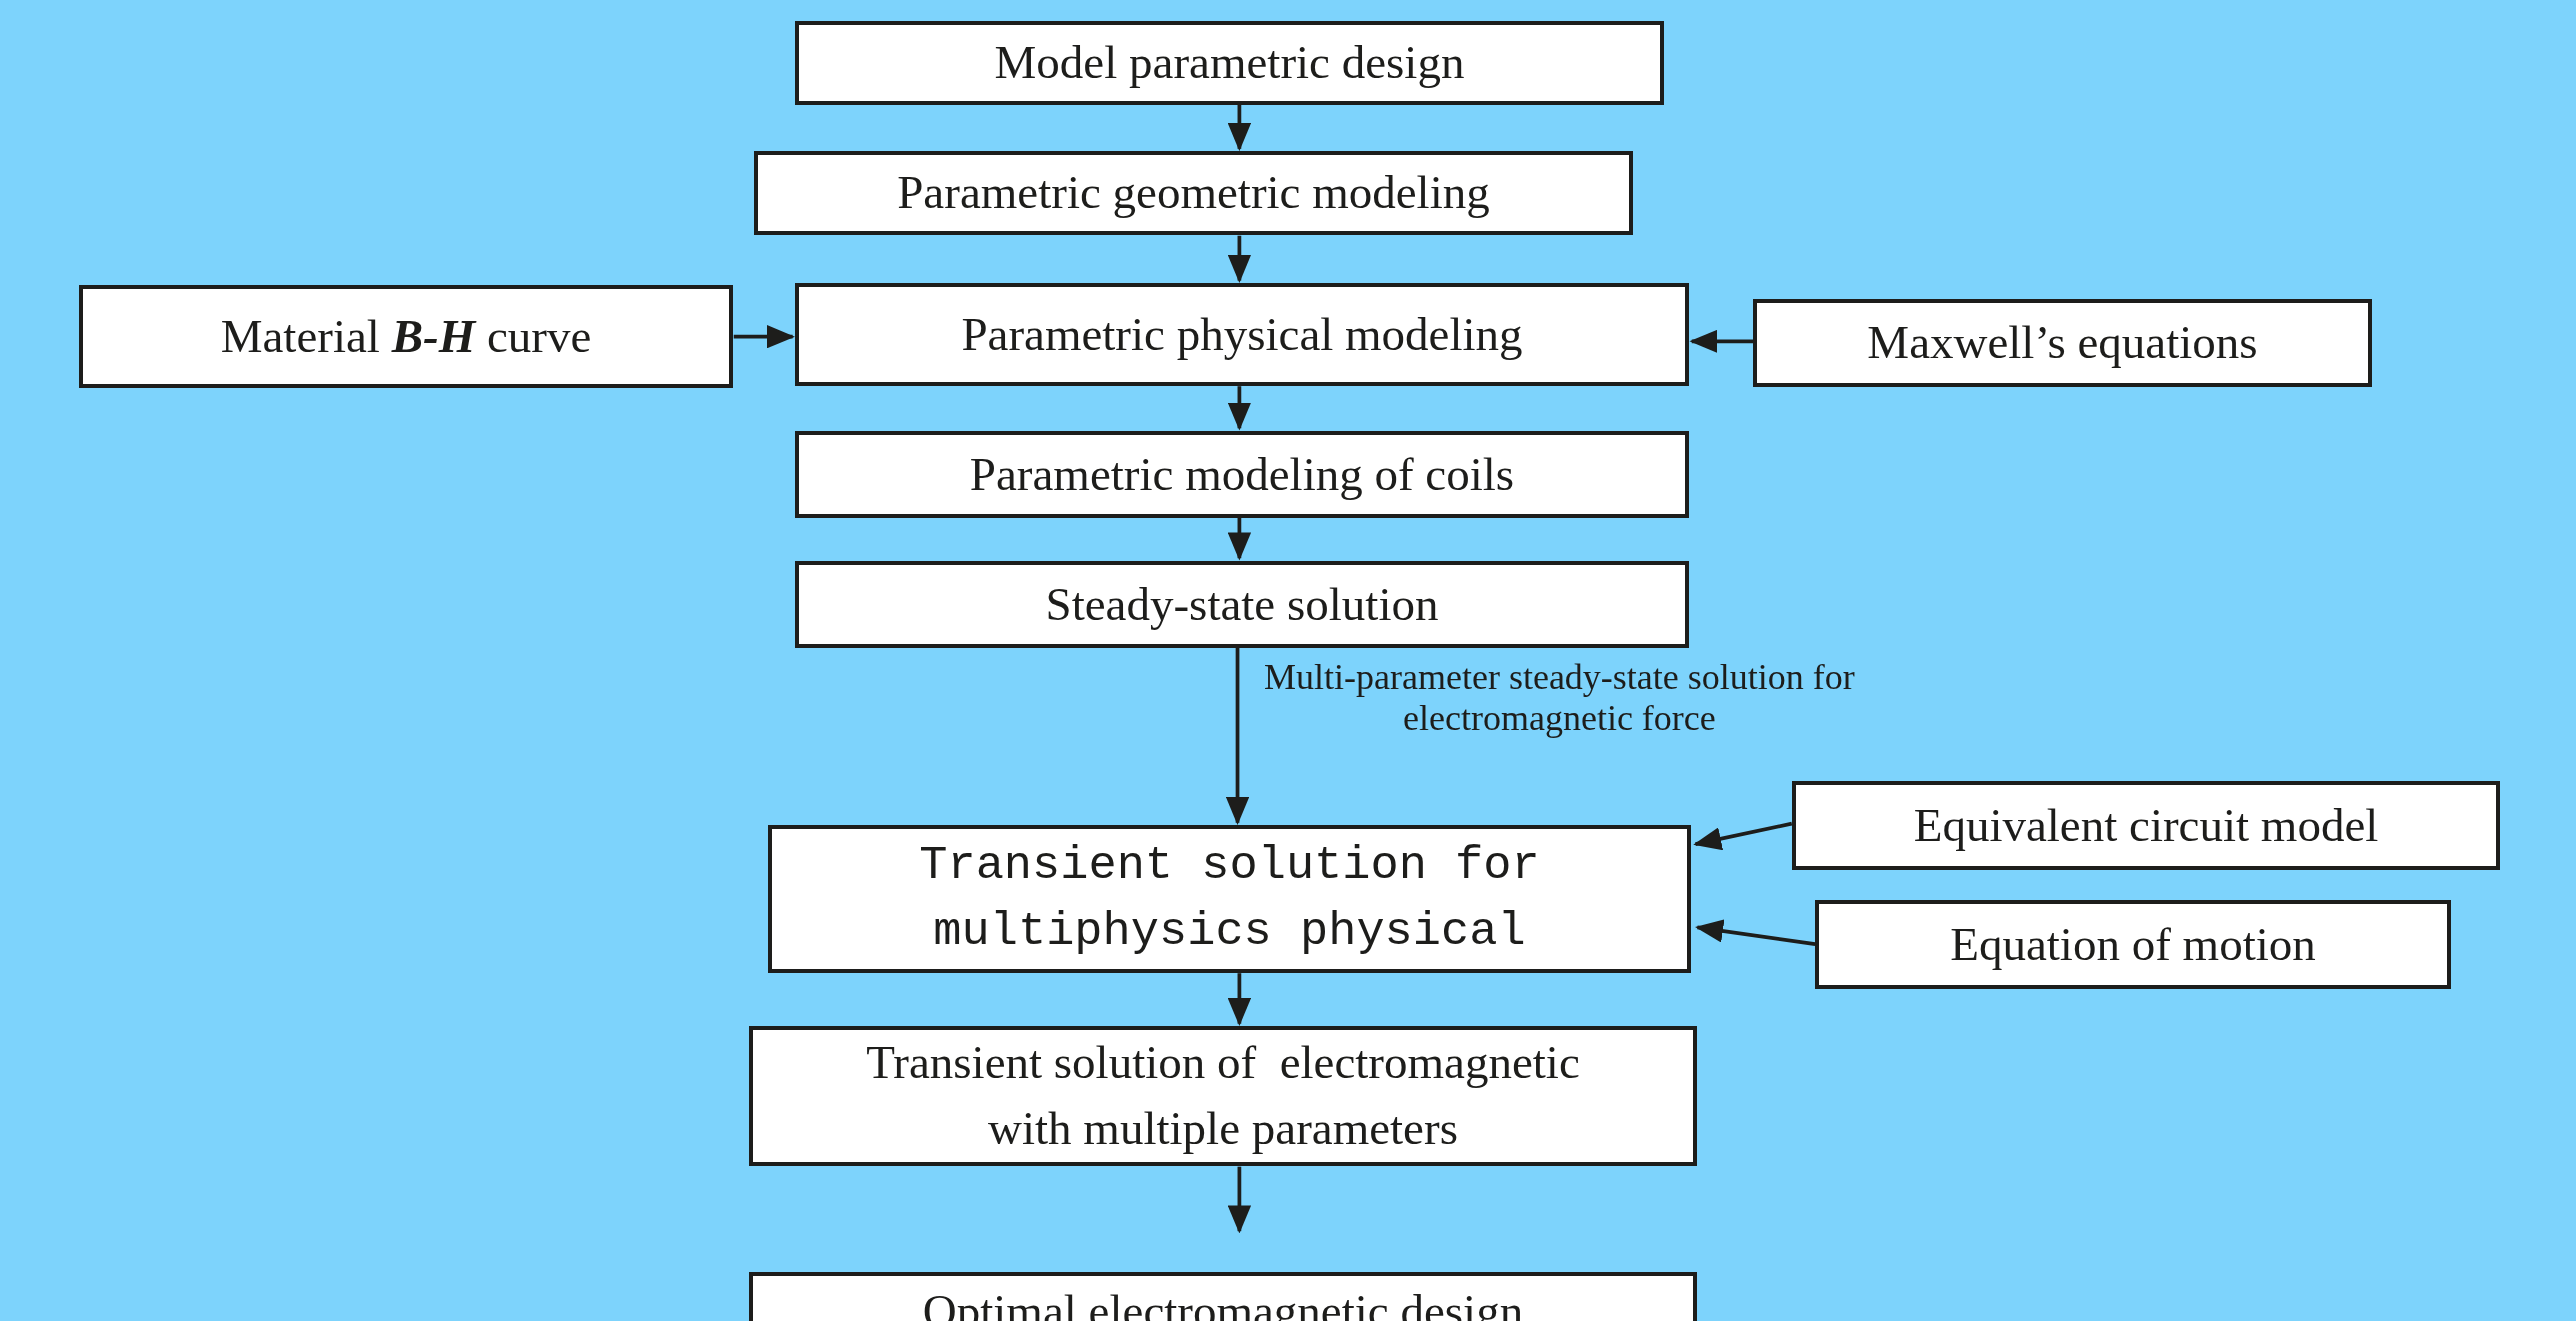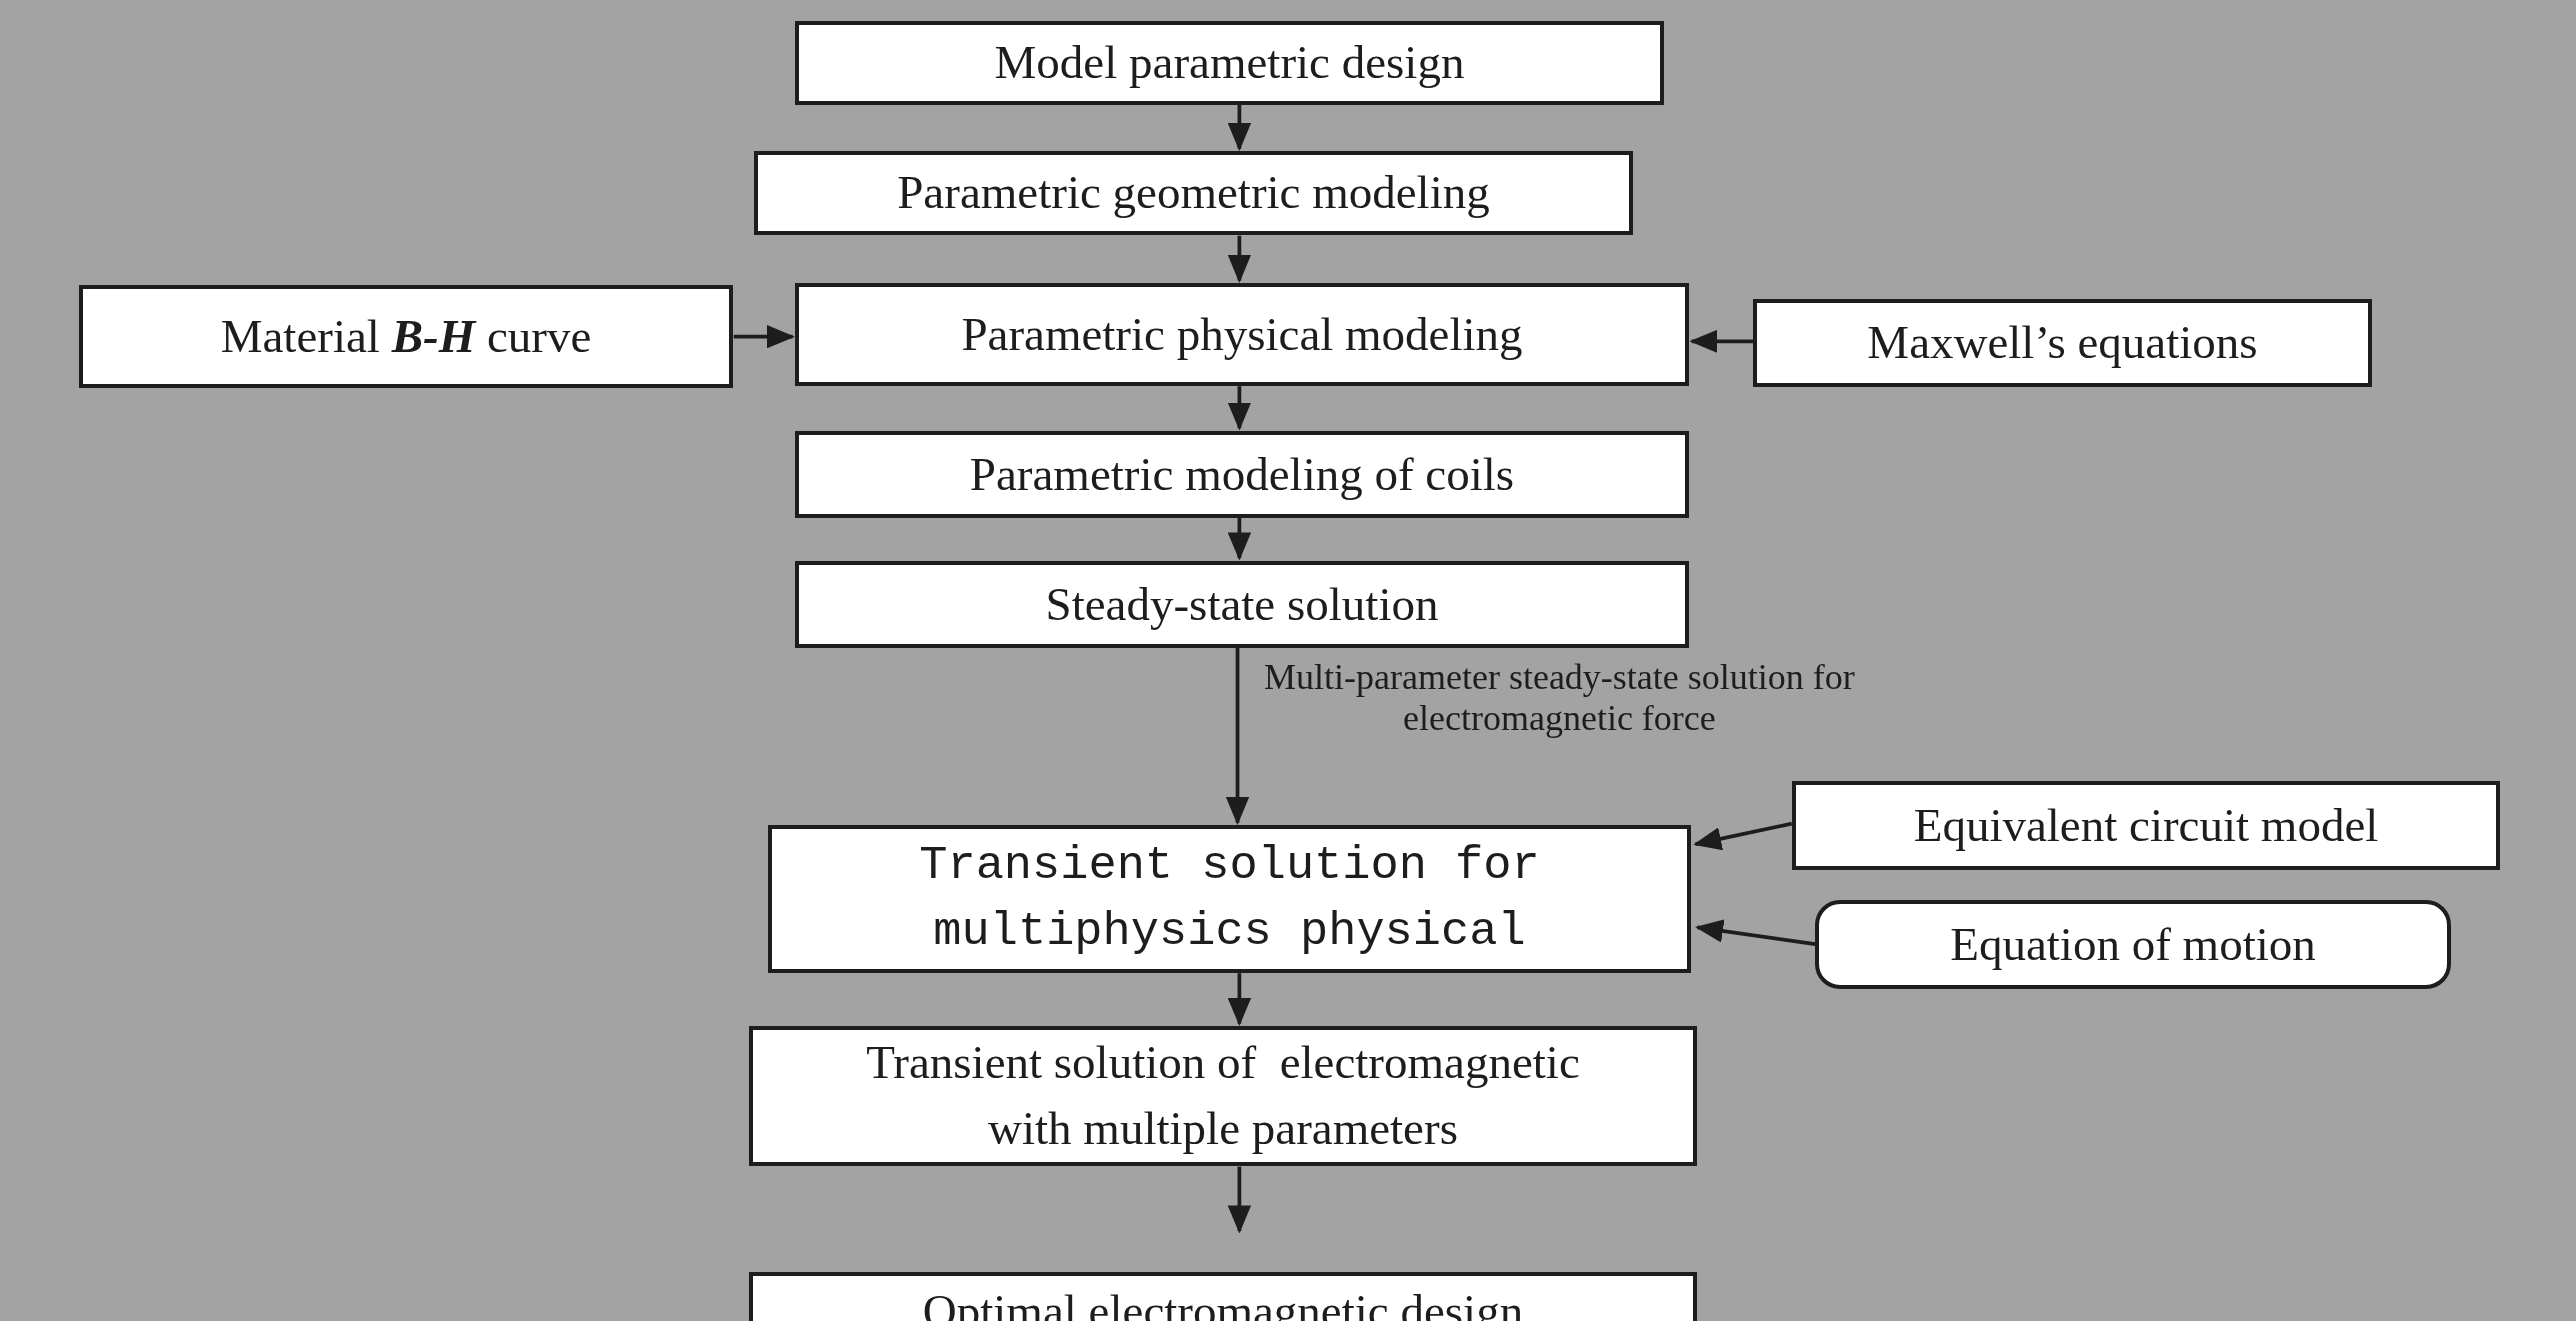--- a/index.html
+++ b/index.html
@@ -1,20 +1,20 @@
 <!DOCTYPE html>
 <html style="font-size:15px"><head>
 <meta charset="utf-8">
 <style>
   html, body { margin: 0; padding: 0; background: #ffffff; }
   .canvas {
     position: relative;
     width: 2576px;
     height: 1322px;
-    background: #a3a3a3;
+    background: #7dd3fc;
     font-family: "Liberation Serif", serif;
     color: #1d1d1b;
     overflow: hidden;
   }
   .connector-layer {
     position: absolute;
     left: 0; top: 0;
     width: 2576px; height: 1322px;
   }
   .connector-layer line {
@@ -104,21 +104,21 @@
 
   <div class="node" style="left:768px; top:825px; width:923px; height:148px;font-family:Liberation Mono, monospace;">
     <span class="box-line">Transient solution for</span>
     <span class="box-line">multiphysics physical</span>
   </div>
 
   <div class="node" style="left:1792px; top:781px; width:708px; height:89px;">
     <span class="label">Equivalent circuit model</span>
   </div>
 
-  <div class="node" style="left:1815px; top:900px; width:636px; height:89px;border-radius:25px;">
+  <div class="node" style="left:1815px; top:900px; width:636px; height:89px;">
     <span class="label">Equation of motion</span>
   </div>
 
   <div class="node" style="left:749px; top:1026px; width:948px; height:140px;">
     <span class="box-line">Transient solution of  electromagnetic</span>
     <span class="box-line">with multiple parameters</span>
   </div>
 
   <div class="node" style="left:749px; top:1272px; width:948px; height:79px;">
     <span class="label">Optimal electromagnetic design</span>

